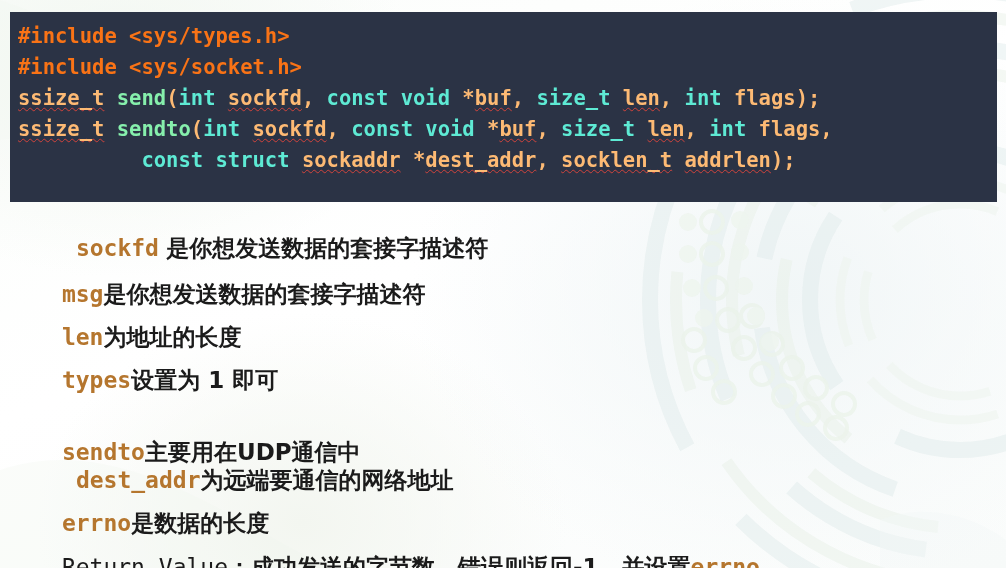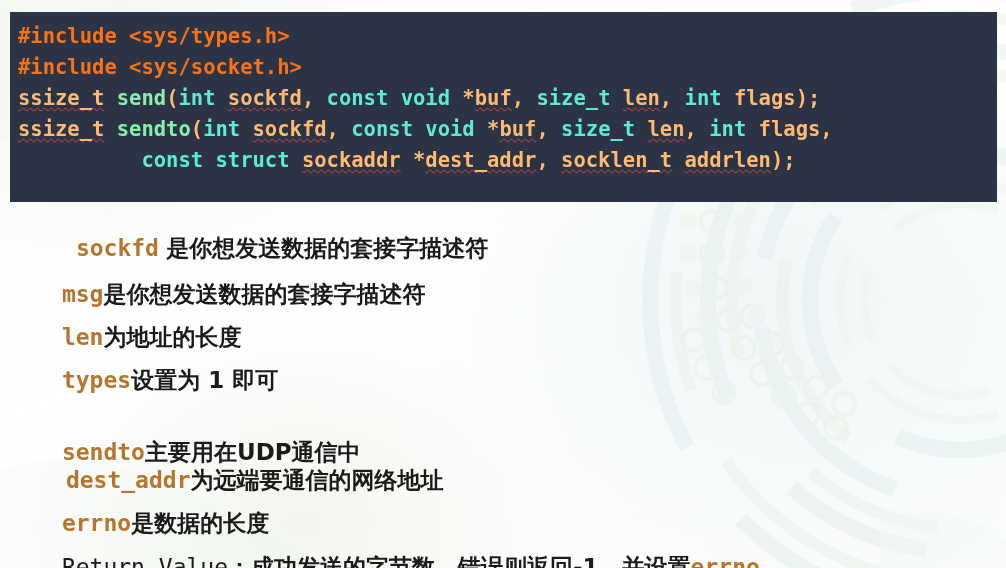--- a/index.html
+++ b/index.html
@@ -106,21 +106,21 @@
     color: #1b1b1b;
     font-size: 23px;
   }
 
   
   .n0 { position:absolute; left: 14px;  top: 8px;   }
   .n1 { position:absolute; left: 0px;  top: 54px;  }
   .n2 { position:absolute; left: 0px;  top: 97px;  }
   .n3 { position:absolute; left: 0px;  top: 140px; }
   .n4 { position:absolute; left: 0px;  top: 212px; }
-  .n5 { position:absolute; left: 4px;  top: 240px; }
+  .n5 { position:absolute; left: 14px;  top: 240px; }
   .n6 { position:absolute; left: 0px;  top: 283px; }
   .n7 { position:absolute; left: 0px;  top: 327px; }
 </style>
 </head>
 <body>
 
 <div id="slide">
 
   <div class="bg-layer">
     <div class="bg-tint"></div>

